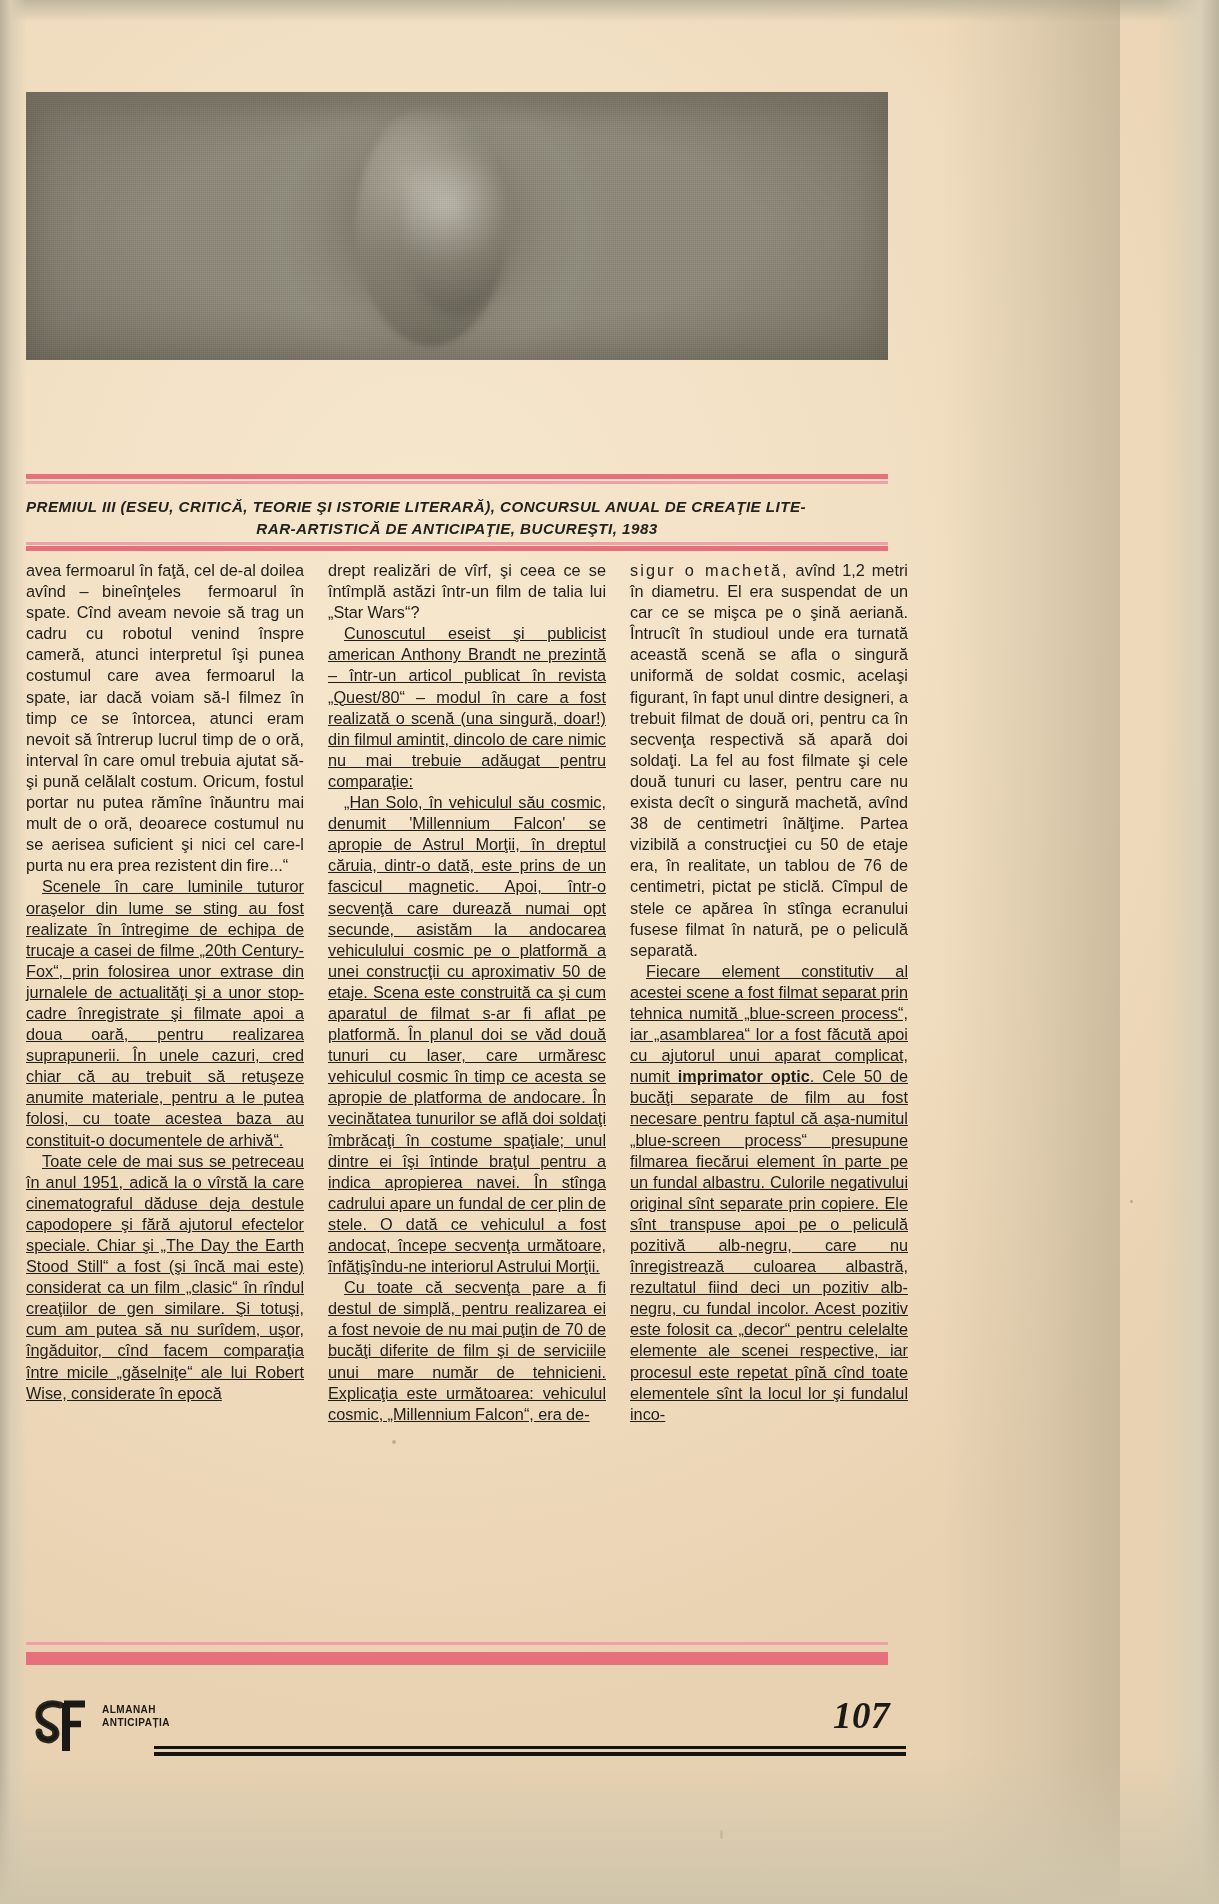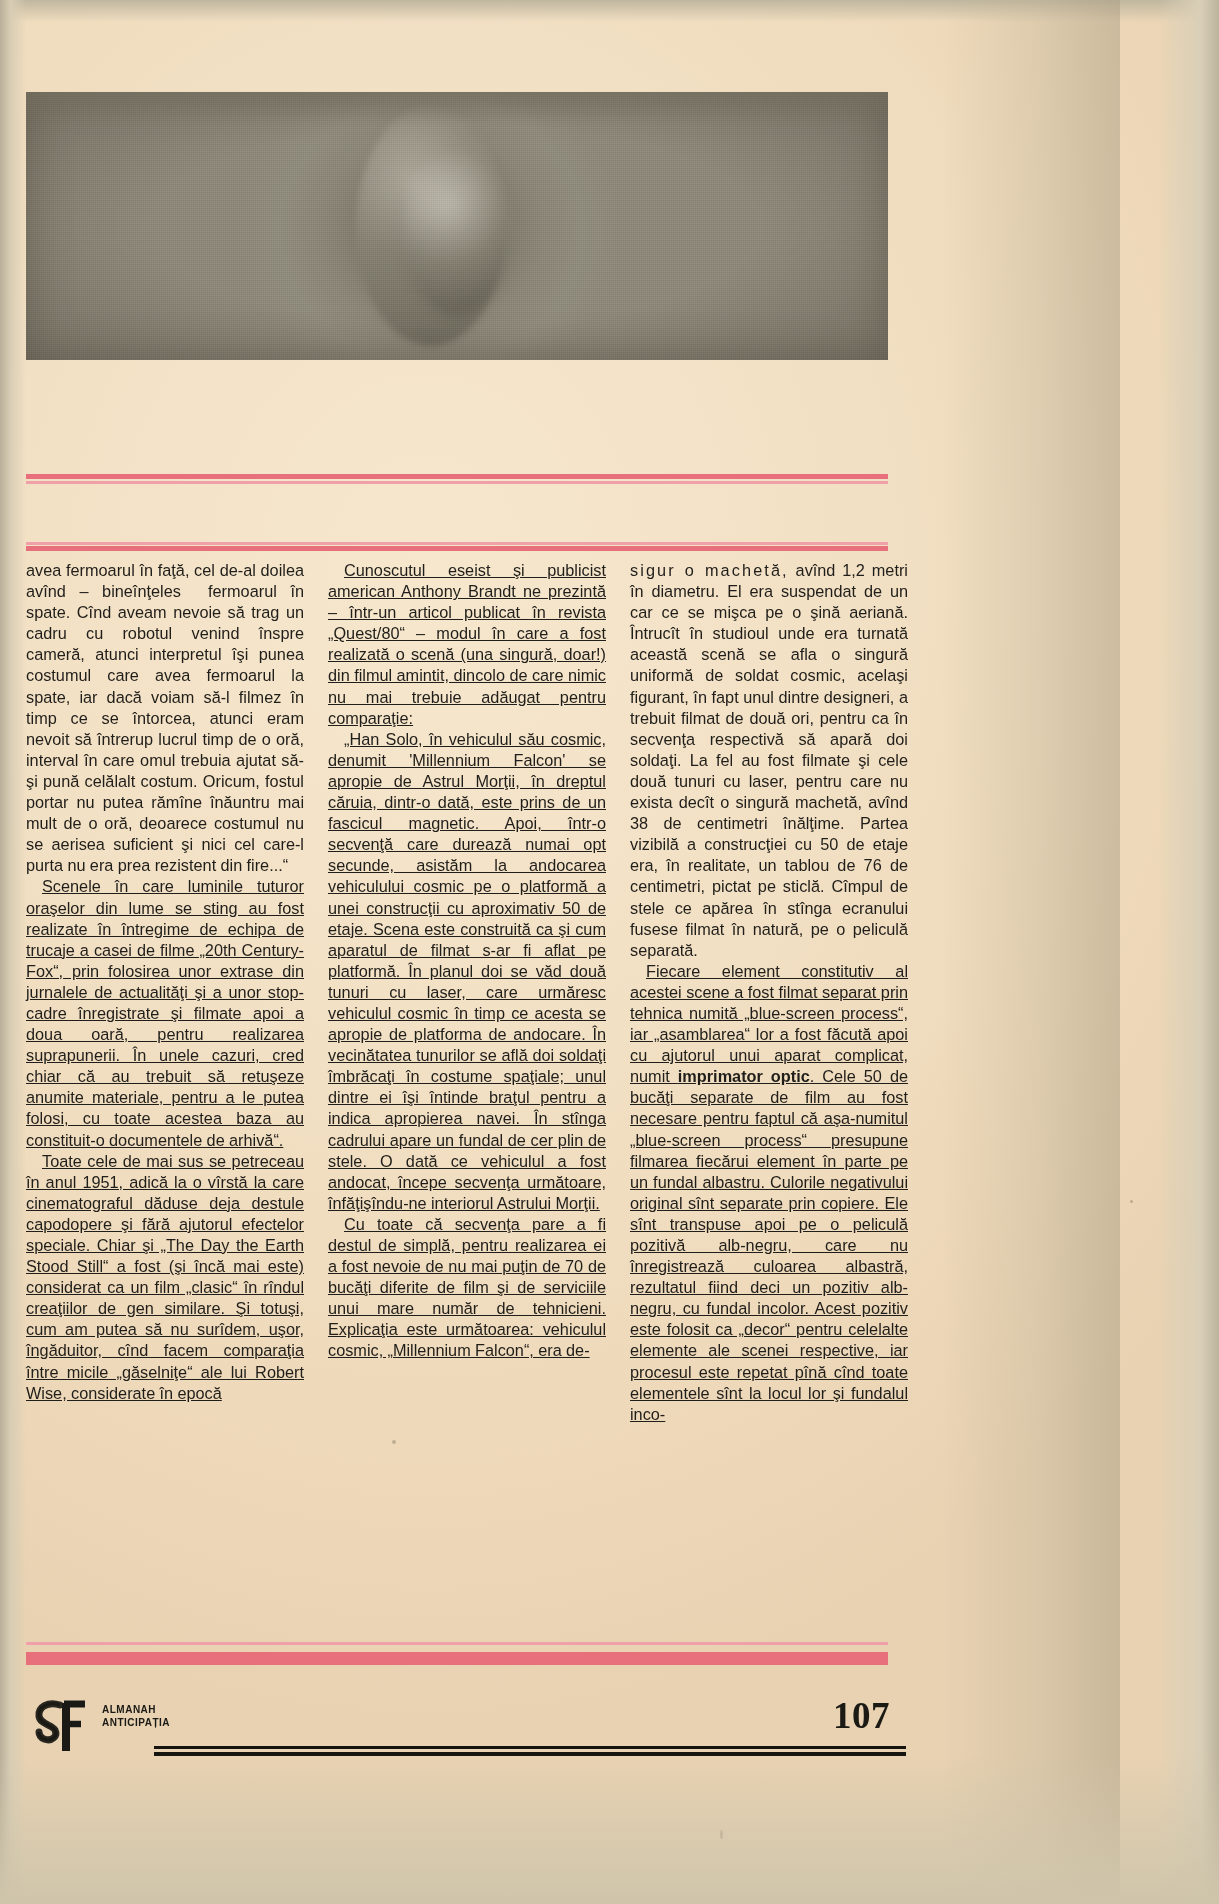--- a/index.html
+++ b/index.html
@@ -180,20 +180,21 @@
   }
   .footer-rule-b {
     position: absolute; left: 128px; top: 58px; width: 752px; height: 4px;
     background: #15140f;
   }
   .pageno {
     position: absolute;
     right: 16px;
     top: 0px;
     font-family: "Liberation Serif", serif;
+    font-style: italic;
     font-weight: bold;
     font-size: 37px;
     color: #1c1a15;
     letter-spacing: 0.5px;
   }
   .speck {
     position: absolute;
     background: rgba(90,80,60,0.30);
     border-radius: 50%;
     pointer-events: none;
@@ -209,31 +210,36 @@
     <div class="planet"></div>
     <div class="planet-core"></div>
     <div class="photo-grain"></div>
     <div class="photo-vig"></div>
     <div class="photo-edge-top"></div>
   </div>
 
   <div class="rule-red" style="left:26px; top:474px; width:862px; height:5px;"></div>
   <div class="rule-red pale" style="left:26px; top:481px; width:862px; height:3px;"></div>
 
+  <div class="caption">
+    <span class="l1">PREMIUL III (ESEU, CRITICĂ, TEORIE ŞI ISTORIE LITERARĂ), CONCURSUL ANUAL DE CREAŢIE LITE-</span>
+    <span class="l2">RAR-ARTISTICĂ DE ANTICIPAŢIE, BUCUREŞTI, 1983</span>
+  </div>
 
   <div class="rule-red pale" style="left:26px; top:542px; width:862px; height:3px;"></div>
   <div class="rule-red" style="left:26px; top:546px; width:862px; height:5px;"></div>
 
   <div class="cols">
     <div class="col">
       <p>avea fermoarul în faţă, cel de-al doilea avînd – bineînţeles ­ fermoarul în spate. Cînd aveam nevoie să trag un cadru cu robotul venind înspre cameră, atunci interpretul îşi punea costumul care avea fermoarul la spate, iar dacă voiam să-l filmez în timp ce se întorcea, atunci eram nevoit să întrerup lucrul timp de o oră, interval în care omul trebuia ajutat să-şi pună celălalt costum. Oricum, fostul portar nu putea rămîne înăuntru mai mult de o oră, deoarece costumul nu se aerisea suficient şi nici cel care-l purta nu era prea rezistent din fire...“</p>
       <p class="ind">Scenele în care luminile tuturor oraşelor din lume se sting au fost realizate în întregime de echipa de trucaje a casei de filme „20th Century-Fox“, prin folosirea unor extrase din jurnalele de actualităţi şi a unor stop-cadre înregistrate şi filmate apoi a doua oară, pentru realizarea suprapunerii. În unele cazuri, cred chiar că au trebuit să retuşeze anumite materiale, pentru a le putea folosi, cu toate acestea baza au constituit-o documentele de arhivă“.</p>
       <p class="ind">Toate cele de mai sus se petreceau în anul 1951, adică la o vîrstă la care cinematograful dăduse deja destule capodopere şi fără ajutorul efectelor speciale. Chiar şi „The Day the Earth Stood Still“ a fost (şi încă mai este) considerat ca un film „clasic“ în rîndul creaţiilor de gen similare. Şi totuşi, cum am putea să nu surîdem, uşor, îngăduitor, cînd facem comparaţia între micile „găselniţe“ ale lui Robert Wise, considerate în epocă</p>
     </div>
     <div class="col">
+      <p>drept realizări de vîrf, şi ceea ce se întîmplă astăzi într-un film de talia lui „Star Wars“?</p>
       <p class="ind">Cunoscutul eseist şi publicist american Anthony Brandt ne prezintă – într-un articol publicat în revista „Quest/80“ – modul în care a fost realizată o scenă (una singură, doar!) din filmul amintit, dincolo de care nimic nu mai trebuie adăugat pentru comparaţie:</p>
       <p class="ind">„Han Solo, în vehiculul său cosmic, denumit 'Millennium Falcon' se apropie de Astrul Morţii, în dreptul căruia, dintr-o dată, este prins de un fascicul magnetic. Apoi, într-o secvenţă care durează numai opt secunde, asistăm la andocarea vehiculului cosmic pe o platformă a unei construcţii cu aproximativ 50 de etaje. Scena este construită ca şi cum aparatul de filmat s-ar fi aflat pe platformă. În planul doi se văd două tunuri cu laser, care urmăresc vehiculul cosmic în timp ce acesta se apropie de platforma de andocare. În vecinătatea tunurilor se află doi soldaţi îmbrăcaţi în costume spaţiale; unul dintre ei îşi întinde braţul pentru a indica apropierea navei. În stînga cadrului apare un fundal de cer plin de stele. O dată ce vehiculul a fost andocat, începe secvenţa următoare, înfăţişîndu-ne interiorul Astrului Morţii.</p>
       <p class="ind">Cu toate că secvenţa pare a fi destul de simplă, pentru realizarea ei a fost nevoie de nu mai puţin de 70 de bucăţi diferite de film şi de serviciile unui mare număr de tehnicieni. Explicaţia este următoarea: vehiculul cosmic, „Millennium Falcon“, era de-</p>
     </div>
     <div class="col">
       <p><span class="sp">sigur o machetă,</span> avînd 1,2 metri în diametru. El era suspendat de un car ce se mişca pe o şină aeriană. Întrucît în studioul unde era turnată această scenă se afla o singură uniformă de soldat cosmic, acelaşi figurant, în fapt unul dintre designeri, a trebuit filmat de două ori, pentru ca în secvenţa respectivă să apară doi soldaţi. La fel au fost filmate şi cele două tunuri cu laser, pentru care nu exista decît o singură machetă, avînd 38 de centimetri înălţime. Partea vizibilă a construcţiei cu 50 de etaje era, în realitate, un tablou de 76 de centimetri, pictat pe sticlă. Cîmpul de stele ce apărea în stînga ecranului fusese filmat în natură, pe o peliculă separată.</p>
       <p class="ind">Fiecare element constitutiv al acestei scene a fost filmat separat prin tehnica numită „blue-screen process“, iar „asamblarea“ lor a fost făcută apoi cu ajutorul unui aparat complicat, numit <span class="b">imprimator optic</span>. Cele 50 de bucăţi separate de film au fost necesare pentru faptul că aşa-numitul „blue-screen process“ presupune filmarea fiecărui element în parte pe un fundal albastru. Culorile negativului original sînt separate prin copiere. Ele sînt transpuse apoi pe o peliculă pozitivă alb-negru, care nu înregistrează culoarea albastră, rezultatul fiind deci un pozitiv alb-negru, cu fundal incolor. Acest pozitiv este folosit ca „decor“ pentru celelalte elemente ale scenei respective, iar procesul este repetat pînă cînd toate elementele sînt la locul lor şi fundalul inco-</p>
     </div>
   </div>
 

